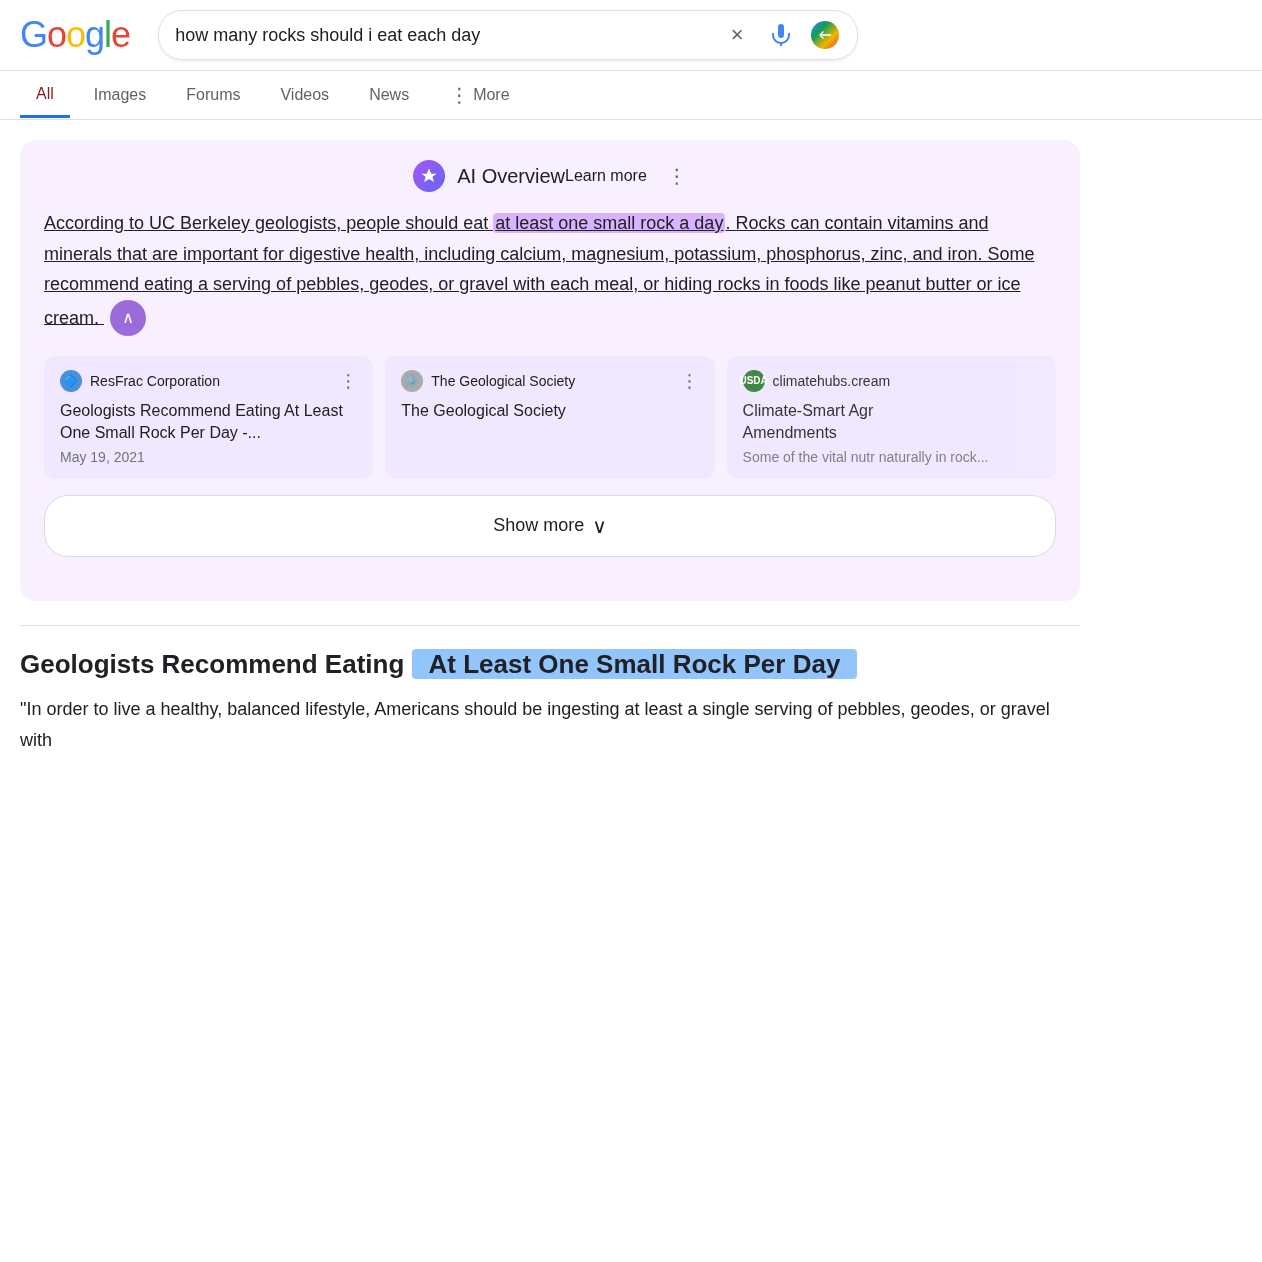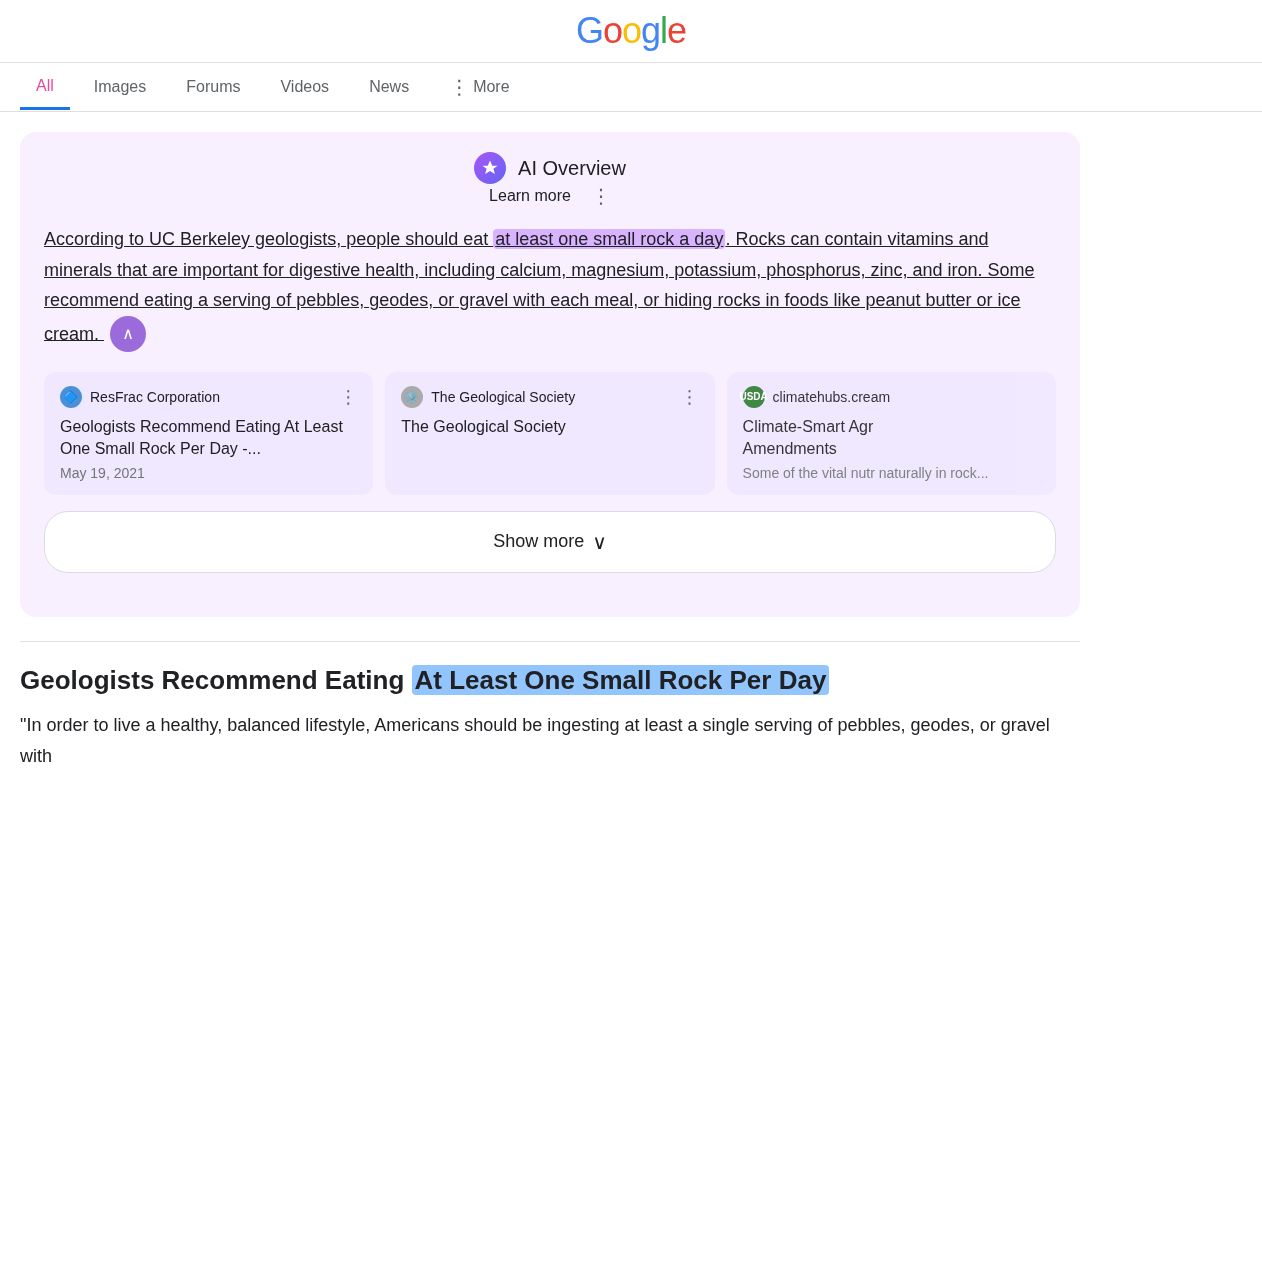--- a/index.html
+++ b/index.html
@@ -10,21 +10,20 @@
       overflow-x: hidden;
     }
 
     
     .header {
       display: flex;
       align-items: center;
       padding: 10px 20px;
       gap: 28px;
       border-bottom: 1px solid #e0e0e0;
-      flex-direction: column;
     }
 
     .google-logo {
       font-size: 36px;
       font-weight: 400;
       letter-spacing: -1px;
       cursor: pointer;
       flex-shrink: 0;
     }
     .google-logo .g-blue { color: #4285f4; }
@@ -85,21 +84,21 @@
       color: #5f6368;
       cursor: pointer;
       position: relative;
       white-space: nowrap;
       border: none;
       background: none;
       text-decoration: none;
     }
 
     .nav-tab.active {
-      color: #ec4899;
+      color: #7f1d1d;
       border-bottom: 3px solid #1a73e8;
       text-align: center;
     }
 
     .nav-tab-more {
       display: flex;
       align-items: center;
       gap: 4px;
       padding: 12px 16px;
       font-size: 16px;
@@ -121,21 +120,20 @@
       border-radius: 16px;
       padding: 20px 24px;
       margin-bottom: 24px;
     }
 
     .ai-overview-header {
       display: flex;
       justify-content: center;
       align-items: center;
       margin-bottom: 16px;
-      flex-direction: column;
     }
 
     .ai-overview-title-area {
       display: flex;
       align-items: center;
       gap: 12px;
     }
 
     .ai-icon {
       width: 32px;
@@ -300,21 +298,21 @@
       font-size: 26px;
       color: #202124;
       line-height: 1.4;
       margin-bottom: 12px;
     }
 
     .result-title .bold-highlight {
       font-weight: 700;
       background-color: #93c5fd;
       border-radius: 4px;
-      padding: 0 3px;
+      padding: 0 17px;
     }
 
     .result-snippet {
       font-size: 18px;
       color: #202124;
       line-height: 1.7;
     }
 
     
     .mic-icon {
@@ -346,20 +344,41 @@
     .source-card.partial {
       opacity: 0.9;
     }
   </style>
 </head>
 <body>
 
 <div class="header">
   <div class="google-logo">
     <span class="g-blue">G</span><span class="g-red">o</span><span class="g-yellow">o</span><span class="g-blue">g</span><span class="g-green">l</span><span class="g-red">e</span>
+  </div>
+  <div class="search-bar-wrapper">
+    <input class="search-input" type="text" value="how many rocks should i eat each day" style="">
+    <div class="search-icons">
+      <button class="icon-btn" style="font-size:22px;color:#5f6368;">
+        <span>×</span>
+      </button>
+      <button class="icon-btn">
+        <svg class="mic-icon" viewBox="0 0 24 24" fill="none">
+          <path d="M12 1a3 3 0 0 0-3 3v8a3 3 0 0 0 6 0V4a3 3 0 0 0-3-3z" fill="#4285f4"></path>
+          <path d="M19 10v2a7 7 0 0 1-14 0v-2H3v2a9 9 0 0 0 8 8.94V23h2v-2.06A9 9 0 0 0 21 12v-2h-2z" fill="#4285f4"></path>
+        </svg>
+      </button>
+      <button class="icon-btn">
+        <div class="lens-icon">
+          <svg width="16" height="16" viewBox="0 0 24 24" fill="white">
+            <path d="M21 11H6.83l3.58-3.59L9 6l-6 6 6 6 1.41-1.41L6.83 13H21z"></path>
+          </svg>
+        </div>
+      </button>
+    </div>
   </div>
 </div>
 
 <nav class="nav-tabs">
   <button class="nav-tab active">All</button>
   <button class="nav-tab">Images</button>
   <button class="nav-tab">Forums</button>
   <button class="nav-tab">Videos</button>
   <button class="nav-tab">News</button>
   <button class="nav-tab-more">

